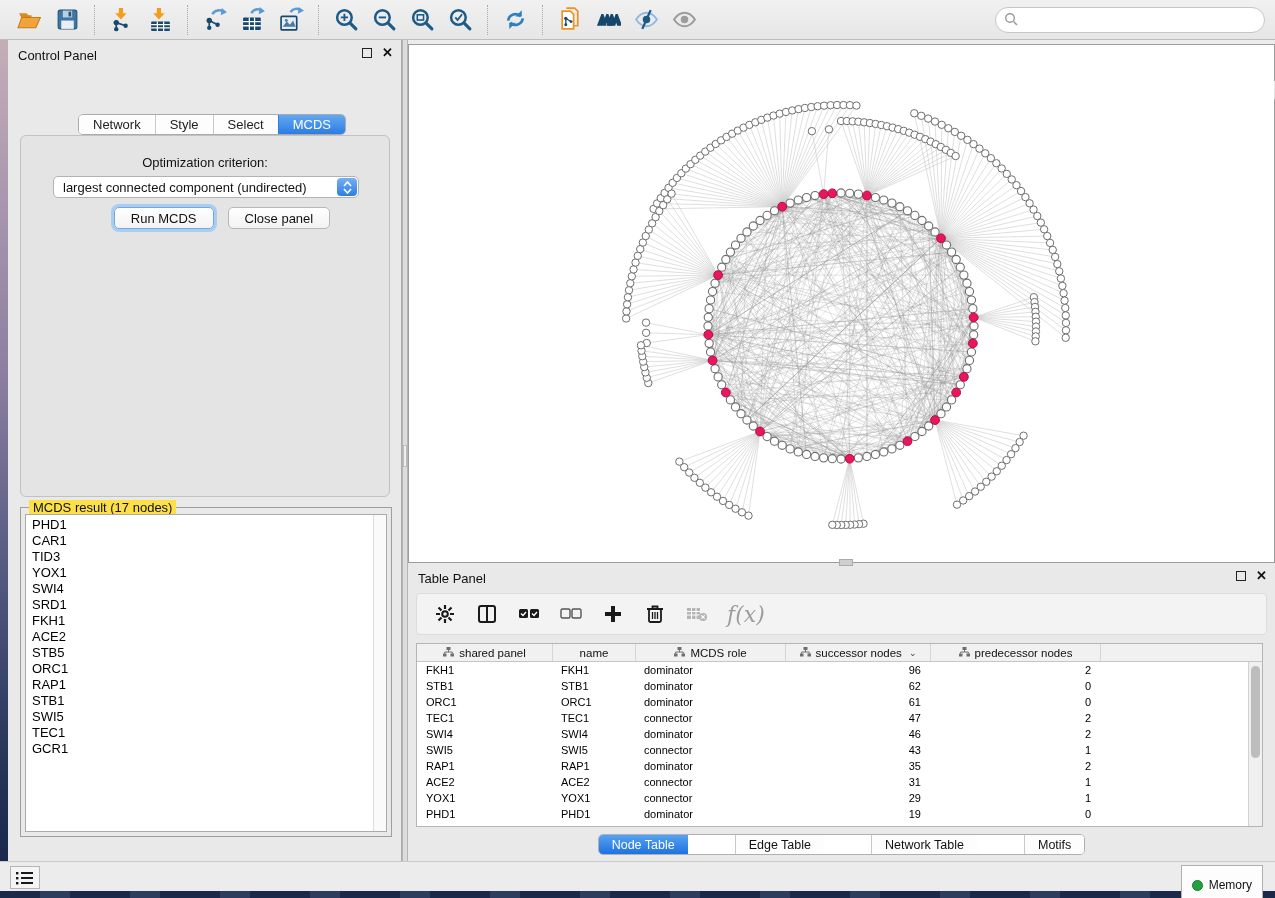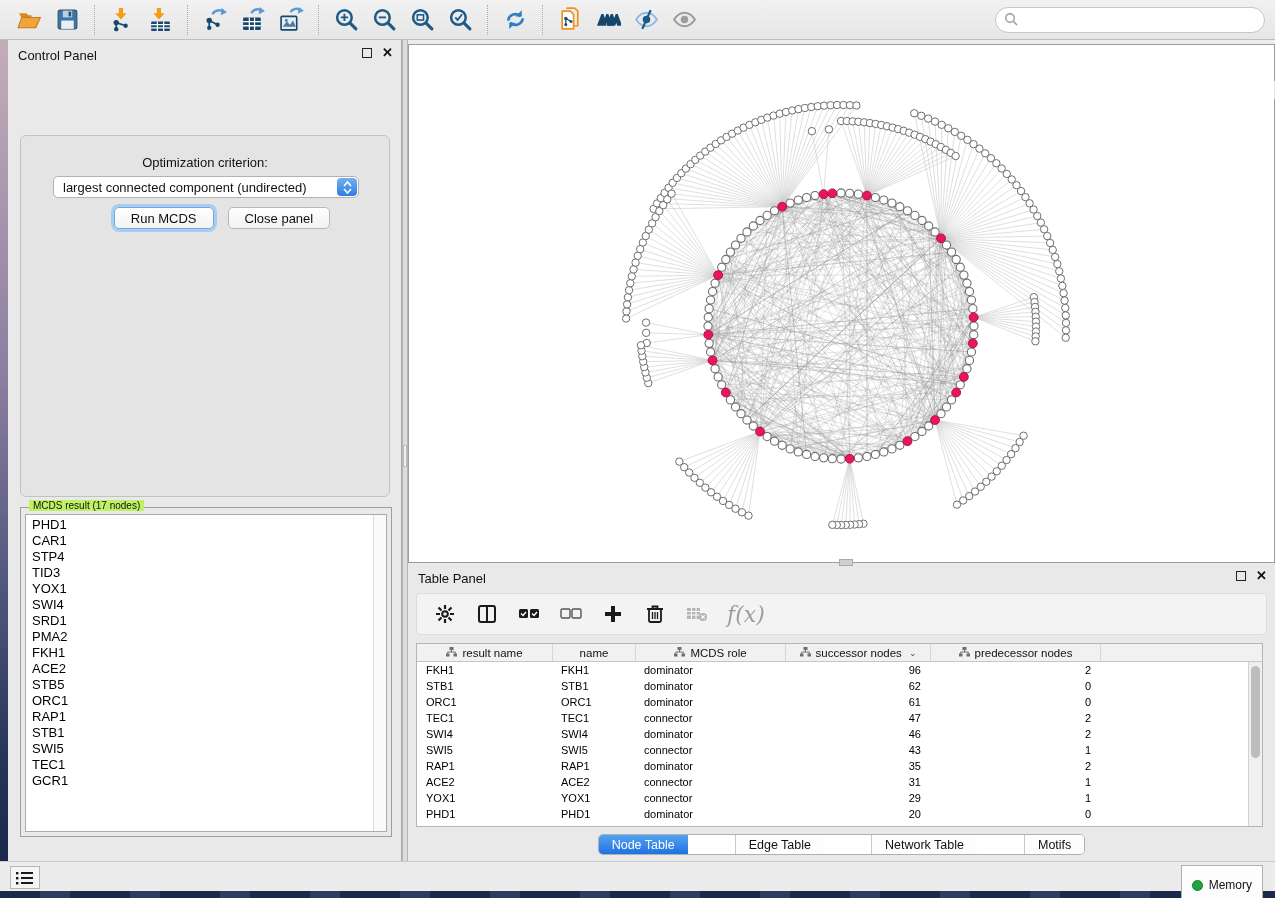--- a/index.html
+++ b/index.html
@@ -41,21 +41,21 @@
     font-size:13px;color:#111;display:flex;align-items:center;padding-left:9px;}
   .combo .stepper{position:absolute;right:1px;top:1px;width:20px;height:18px;border-radius:4px;
     background:linear-gradient(#74b0f4,#2e7de2);display:flex;flex-direction:column;align-items:center;justify-content:center;gap:1px;}
   .combo .stepper svg{display:block;}
   .btnrow{position:absolute;left:0;top:71px;width:100%;display:flex;justify-content:center;gap:14px;}
   .mbtn{height:22px;padding:0 16px;background:linear-gradient(#ffffff,#f2f2f2);border:1px solid #b7b7b7;border-radius:5px;
     font-size:13px;color:#111;display:flex;align-items:center;}
   .mbtn.focus{box-shadow:0 0 0 3px #a8cdf2;border-color:#74a8dd;margin-left:34px;}
 
   .groupbox{position:absolute;left:12px;top:467px;bottom:24px;width:372px;border:1px solid #9e9e9e;background:#e9e9e9;}
-  .groupbox .legend{position:absolute;left:8px;top:-8px;background:#bef264;padding:0 4px;font-size:10px;color:#111;}
+  .groupbox .legend{position:absolute;left:8px;top:-8px;background:#fde047;padding:0 4px;font-size:13px;color:#111;}
   .mlist{position:absolute;left:4px;top:6px;right:4px;bottom:4px;background:#fff;border:1px solid #ababab;overflow:hidden;}
   .mlist-items{position:absolute;left:6px;top:2px;right:16px;}
   .mlist-items div{font-size:13px;line-height:16px;color:#000;}
   .mlist-scroll{position:absolute;right:0;top:0;width:13px;bottom:0;background:#fafafa;border-left:1px solid #ddd;}
 
   .vsplit{position:absolute;left:402px;top:40px;width:6px;bottom:37px;background:#dcdcdc;border-left:1px solid #b5b5b5;border-right:1px solid #b5b5b5;}
   .vsplit .grip{position:absolute;left:0px;top:405px;width:4px;height:22px;background:#efefef;border:1px solid #bbb;}
 
   
   .netwin{position:absolute;left:408px;top:44px;right:0;height:519px;background:#fff;border:1px solid #9c9c9c;}
@@ -251,20 +251,26 @@
   </div>
 
   <div class="wp-left"></div>
   <div class="wp-bottom"></div>
 
   <div class="cpanel">
     <div class="cpanel-title">Control Panel</div>
     <div class="win-btns">
       <span class="float-ico"></span>
       <span class="close-ico">✕</span>
+    </div>
+    <div class="tabs">
+      <div class="tab">Network</div>
+      <div class="tab">Style</div>
+      <div class="tab">Select</div>
+      <div class="tab active">MCDS</div>
     </div>
     <div class="inner-panel">
       <div class="opt-label">Optimization criterion:</div>
       <div class="combo">
         <span>largest connected component (undirected)</span>
         <span class="stepper">
           <svg width="9" height="6" viewBox="0 0 9 6">
               <path d="M1 5l3.5-4L8 5" fill="none" stroke="#fff" stroke-width="1.6"></path>
             </svg>
           <svg width="9" height="6" viewBox="0 0 9 6">
@@ -276,26 +282,24 @@
         <div class="mbtn focus">Run MCDS</div>
         <div class="mbtn">Close panel</div>
       </div>
     </div>
     <div class="groupbox">
       <span class="legend">MCDS result (17 nodes)</span>
       <div class="mlist">
         <div class="mlist-items">
             <div>PHD1</div>
             <div>CAR1</div>
-            <div>STP4</div>
             <div>TID3</div>
             <div>YOX1</div>
             <div>SWI4</div>
             <div>SRD1</div>
-            <div>PMA2</div>
             <div>FKH1</div>
             <div>ACE2</div>
             <div>STB5</div>
             <div>ORC1</div>
             <div>RAP1</div>
             <div>STB1</div>
             <div>SWI5</div>
             <div>TEC1</div>
             <div>GCR1</div>
           </div>
@@ -1339,21 +1343,21 @@
 
     <div class="ntable">
       <div class="thead">
           <div class="th" style="width: 136px;">
             <span><svg width="11" height="10" viewBox="0 0 11 10">
                 <rect x="3.5" y="0" width="4" height="3" fill="#6e6e6e"></rect>
                 <rect x="0" y="6.5" width="3.5" height="3" fill="#6e6e6e"></rect>
                 <rect x="7.5" y="6.5" width="3.5" height="3" fill="#6e6e6e"></rect>
                 <path d="M5.5 3v2M1.7 6.5V5h7.6v1.5" stroke="#6e6e6e" fill="none"></path>
               </svg></span>
-            <span>result name</span>
+            <span>shared panel</span>
           </div>
           <div class="th" style="width: 83px;">
             <span>name</span>
           </div>
           <div class="th" style="width: 150px;">
             <span><svg width="11" height="10" viewBox="0 0 11 10">
                 <rect x="3.5" y="0" width="4" height="3" fill="#6e6e6e"></rect>
                 <rect x="0" y="6.5" width="3.5" height="3" fill="#6e6e6e"></rect>
                 <rect x="7.5" y="6.5" width="3.5" height="3" fill="#6e6e6e"></rect>
                 <path d="M5.5 3v2M1.7 6.5V5h7.6v1.5" stroke="#6e6e6e" fill="none"></path>
@@ -1442,21 +1446,21 @@
             <div class="td" style="width: 136px; padding-left: 9px;">YOX1</div>
             <div class="td" style="width: 83px; padding-left: 8px;">YOX1</div>
             <div class="td" style="width: 150px; padding-left: 8px;">connector</div>
             <div class="td" style="width: 145px; text-align: right; padding-right: 10px;">29</div>
             <div class="td" style="width: 170px; text-align: right; padding-right: 10px;">1</div>
           </div>
           <div class="tr">
             <div class="td" style="width: 136px; padding-left: 9px;">PHD1</div>
             <div class="td" style="width: 83px; padding-left: 8px;">PHD1</div>
             <div class="td" style="width: 150px; padding-left: 8px;">dominator</div>
-            <div class="td" style="width: 145px; text-align: right; padding-right: 10px;">20</div>
+            <div class="td" style="width: 145px; text-align: right; padding-right: 10px;">19</div>
             <div class="td" style="width: 170px; text-align: right; padding-right: 10px;">0</div>
           </div>
         </div>
       <div class="tscroll">
           <div class="thumb"></div>
         </div>
     </div>
 
     <div class="ttabs">
       <div class="group">

